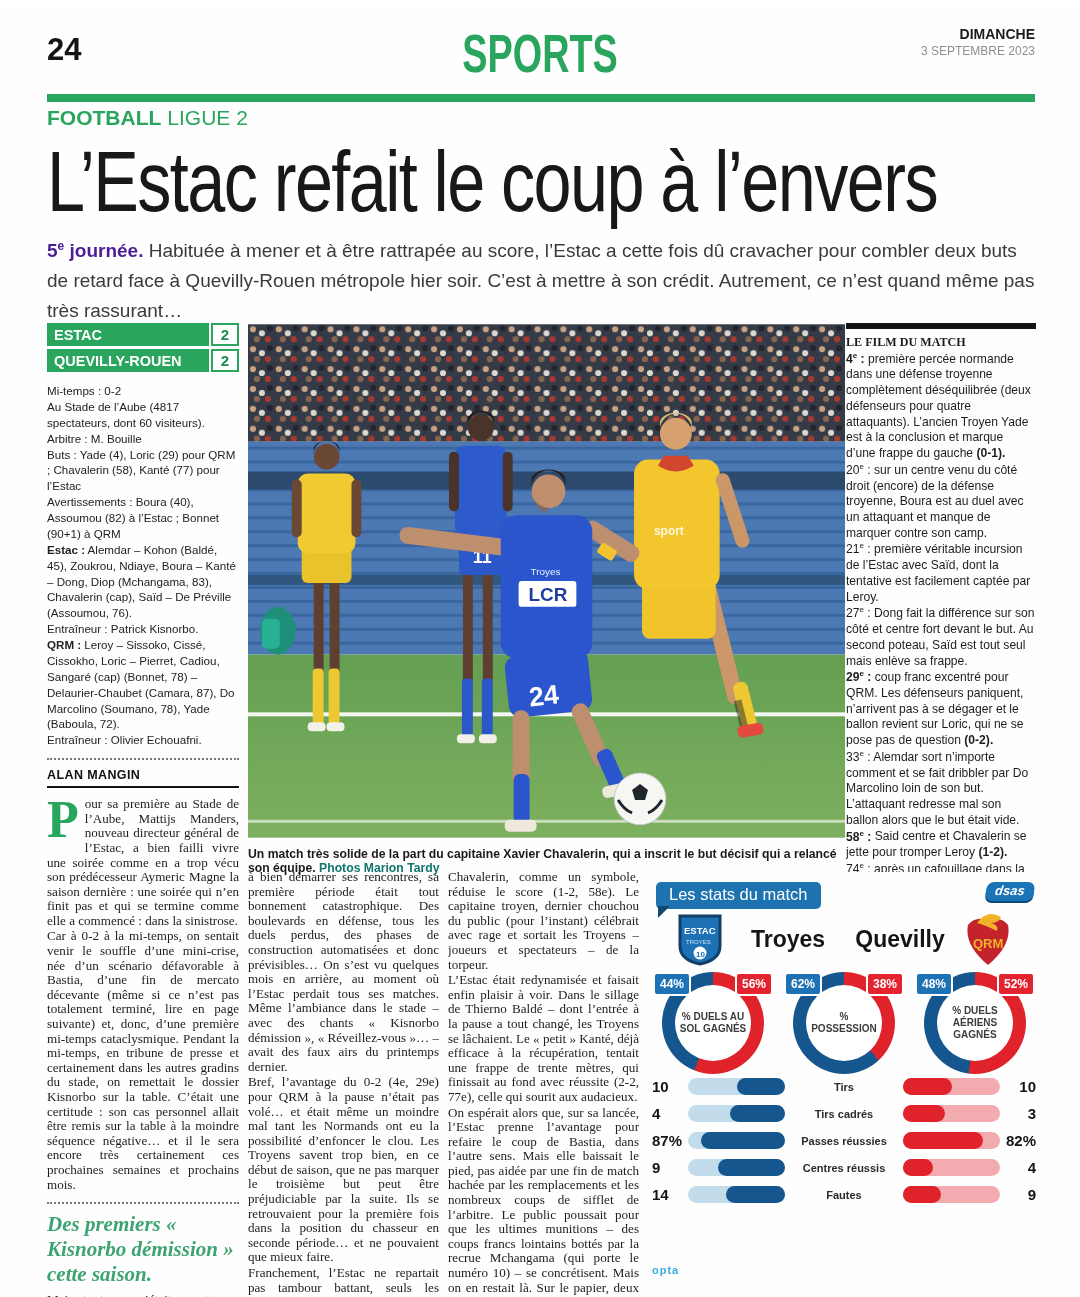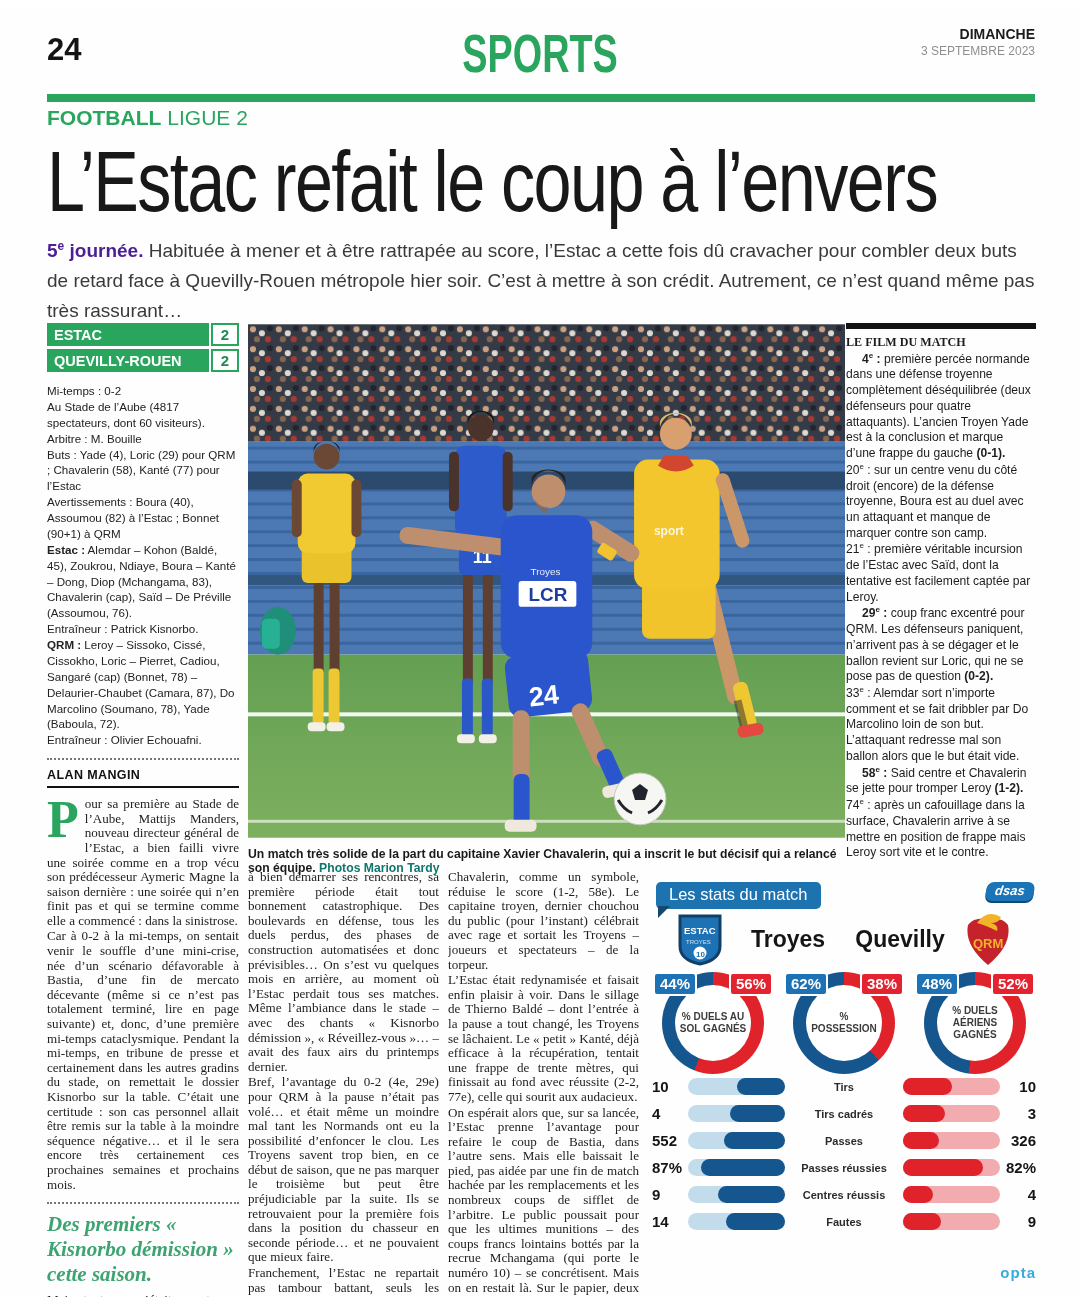--- a/index.html
+++ b/index.html
@@ -50,21 +50,21 @@
 
   
   .col2{left:248px;top:862px;width:191px;height:435px;overflow:hidden;}
   .col3{left:448px;top:862px;width:191px;height:435px;overflow:hidden;}
 
   
   .film{left:846px;top:315px;width:190px;height:549px;overflow:hidden;}
   .film-topbar{height:6px;background:#131313;margin-bottom:6px;}
   .film-title{font-family:Liberation Serif, serif;font-weight:700;font-size:17px;color:#0f0f0f;margin:0 0 3px;}
   .film p{margin:0;font-size:12.1px;line-height:1.3;color:#1d1d1d;}
-  .film .min{font-weight:400;} .film .min.b{font-weight:700;padding-left:16px;}
+  .film .min{font-weight:400;} .film .min.b{font-weight:700;}
   .film .sc{font-weight:700;}
   .film sup{font-size:8px;}
 
   
   .stats{left:652px;top:866px;width:384px;height:428px;}
   .bubble{position:absolute;left:4px;top:8px;background:#1d72b0;color:#fff;font-size:16.5px;
           padding:3px 13px 5px;border-radius:5px;}
   .bubble:after{content:"";position:absolute;left:2px;bottom:-9px;width:0;height:0;
           border:6px solid transparent;border-top-color:#14486f;border-left-color:#14486f;}
   .dsas{position:absolute;right:2px;top:8px;background:#1b74b8;color:#fff;font-weight:700;
@@ -75,36 +75,36 @@
   .tname{font-size:23px;font-weight:800;color:#151515;text-align:center;}
   .badge-svg{display:block;margin:0 auto;}
   .donuts{position:absolute;left:0;top:94px;width:100%;display:flex;justify-content:space-between;
           padding:0 3px;box-sizing:border-box;}
   .donut{position:relative;width:116px;height:110px;}
   .ring{width:102px;height:102px;border-radius:50%;margin:4px auto 0;}
   .hole{position:absolute;left:50%;top:55px;width:76px;height:76px;margin:-38px 0 0 -38px;border-radius:50%;
         background:#fff;display:flex;align-items:center;justify-content:center;text-align:center;
         font-size:10px;font-weight:700;color:#3c3c3c;line-height:1.18;text-transform:uppercase;padding:2px;box-sizing:border-box;}
   .dbadge{position:absolute;top:4px;padding:0 5px;height:20px;line-height:20px;border-radius:4px;
-          border:2px solid #fff;color:#fff;font-weight:700;font-size:15px;}
+          border:2px solid #fff;color:#fff;font-weight:700;font-size:12px;}
   .dbadge.home{left:-2px;background:#1d71b5;}
   .dbadge.away{right:-2px;background:#e32430;}
   .bars{position:absolute;left:0;top:204px;width:100%;display:flex;flex-direction:column;gap:10px;}
   .brow{display:grid;grid-template-columns:33px 97px 112px 97px 33px;gap:3px;align-items:center;height:17px;}
   .bval{font-size:15px;font-weight:700;color:#141414;}
   .bval.r{text-align:right;}
   .btrack{position:relative;height:17px;border-radius:9px;}
   .btrack.home{background:#c3dcec;}
   .btrack.away{background:#f2abaf;}
   .bfill{position:absolute;top:0;height:17px;border-radius:9px;}
   .bfill.home{right:0;background:#15568e;}
   .bfill.away{left:0;background:#e0222a;}
   .blabel{text-align:center;font-size:11px;font-weight:700;color:#2b2b2b;}
-  .opta{position:absolute;left:0;top:390px;width:100%;text-align:right;color:#3aabdf;
-        font-weight:700;font-size:15px;letter-spacing:1px;}
+  .opta{position:absolute;left:0;top:390px;width:100%;text-align:left;color:#3aabdf;
+        font-weight:700;font-size:11px;letter-spacing:1px;}
 </style>
 </head>
 <body>
 
 <div class="page">
 
   <div class="abs pagenum">24</div>
   <div class="abs sports-wrap">
     <span class="sports">SPORTS</span>
   </div>
@@ -279,20 +279,21 @@
       <p>On espérait alors que, sur sa lancée, l’Estac prenne l’avantage pour refaire le coup de Bastia, dans l’autre sens. Mais elle baissait le pied, pas aidée par une fin de match hachée par les remplacements et les nombreux coups de sifflet de l’arbitre. Le public poussait pour que les ultimes munitions – des coups francs lointains bottés par la recrue Mchangama (qui porte le numéro 10) – se concrétisent. Mais on en restait là. Sur le papier, deux points de perdu. Au vu du scénario, un point de gagné. </p>
     </div>
 
   <div class="abs film">
     <div class="film-topbar"></div>
     <p class="film-title">LE FILM DU MATCH</p>
     <div id="film-events">
         <p><span class="min b">4<sup>e</sup> : </span>première percée normande dans une défense troyenne complètement déséquilibrée (deux défenseurs pour quatre attaquants). L’ancien Troyen Yade est à la conclusion et marque d’une frappe du gauche <span class="sc">(0-1).</span></p>
         <p><span class="min">20<sup>e</sup> : </span>sur un centre venu du côté droit (encore) de la défense troyenne, Boura est au duel avec un attaquant et manque de marquer contre son camp.</p>
         <p><span class="min">21<sup>e</sup> : </span>première véritable incursion de l’Estac avec Saïd, dont la tentative est facilement captée par Leroy.</p>
+        <p><span class="min">27<sup>e</sup> : </span>Dong fait la différence sur son côté et centre fort devant le but. Au second poteau, Saïd est tout seul mais enlève sa frappe.</p>
         <p><span class="min b">29<sup>e</sup> : </span>coup franc excentré pour QRM. Les défenseurs paniquent, n’arrivent pas à se dégager et le ballon revient sur Loric, qui ne se pose pas de question <span class="sc">(0-2).</span></p>
         <p><span class="min">33<sup>e</sup> : </span>Alemdar sort n’importe comment et se fait dribbler par Do Marcolino loin de son but. L’attaquant redresse mal son ballon alors que le but était vide.</p>
         <p><span class="min b">58<sup>e</sup> : </span>Said centre et Chavalerin se jette pour tromper Leroy <span class="sc">(1-2).</span></p>
         <p><span class="min">74<sup>e</sup> : </span>après un cafouillage dans la surface, Chavalerin arrive à se mettre en position de frappe mais Leroy sort vite et le contre.</p>
       </div>
   </div>
 
   <div class="abs stats">
     <div class="bubble">Les stats du match</div>
     <div class="dsas">dsas</div>
@@ -351,31 +352,20 @@
           <div class="btrack home">
             <div class="bfill home" style="width: 57%;"></div>
           </div>
           <div class="blabel">Tirs cadrés</div>
           <div class="btrack away">
             <div class="bfill away" style="width: 43%;"></div>
           </div>
           <div class="bval r">3</div>
         </div>
         <div class="brow">
-          <div class="bval">552</div>
-          <div class="btrack home">
-            <div class="bfill home" style="width: 63%;"></div>
-          </div>
-          <div class="blabel">Passes</div>
-          <div class="btrack away">
-            <div class="bfill away" style="width: 37%;"></div>
-          </div>
-          <div class="bval r">326</div>
-        </div>
-        <div class="brow">
           <div class="bval">87%</div>
           <div class="btrack home">
             <div class="bfill home" style="width: 87%;"></div>
           </div>
           <div class="blabel">Passes réussies</div>
           <div class="btrack away">
             <div class="bfill away" style="width: 82%;"></div>
           </div>
           <div class="bval r">82%</div>
         </div>

